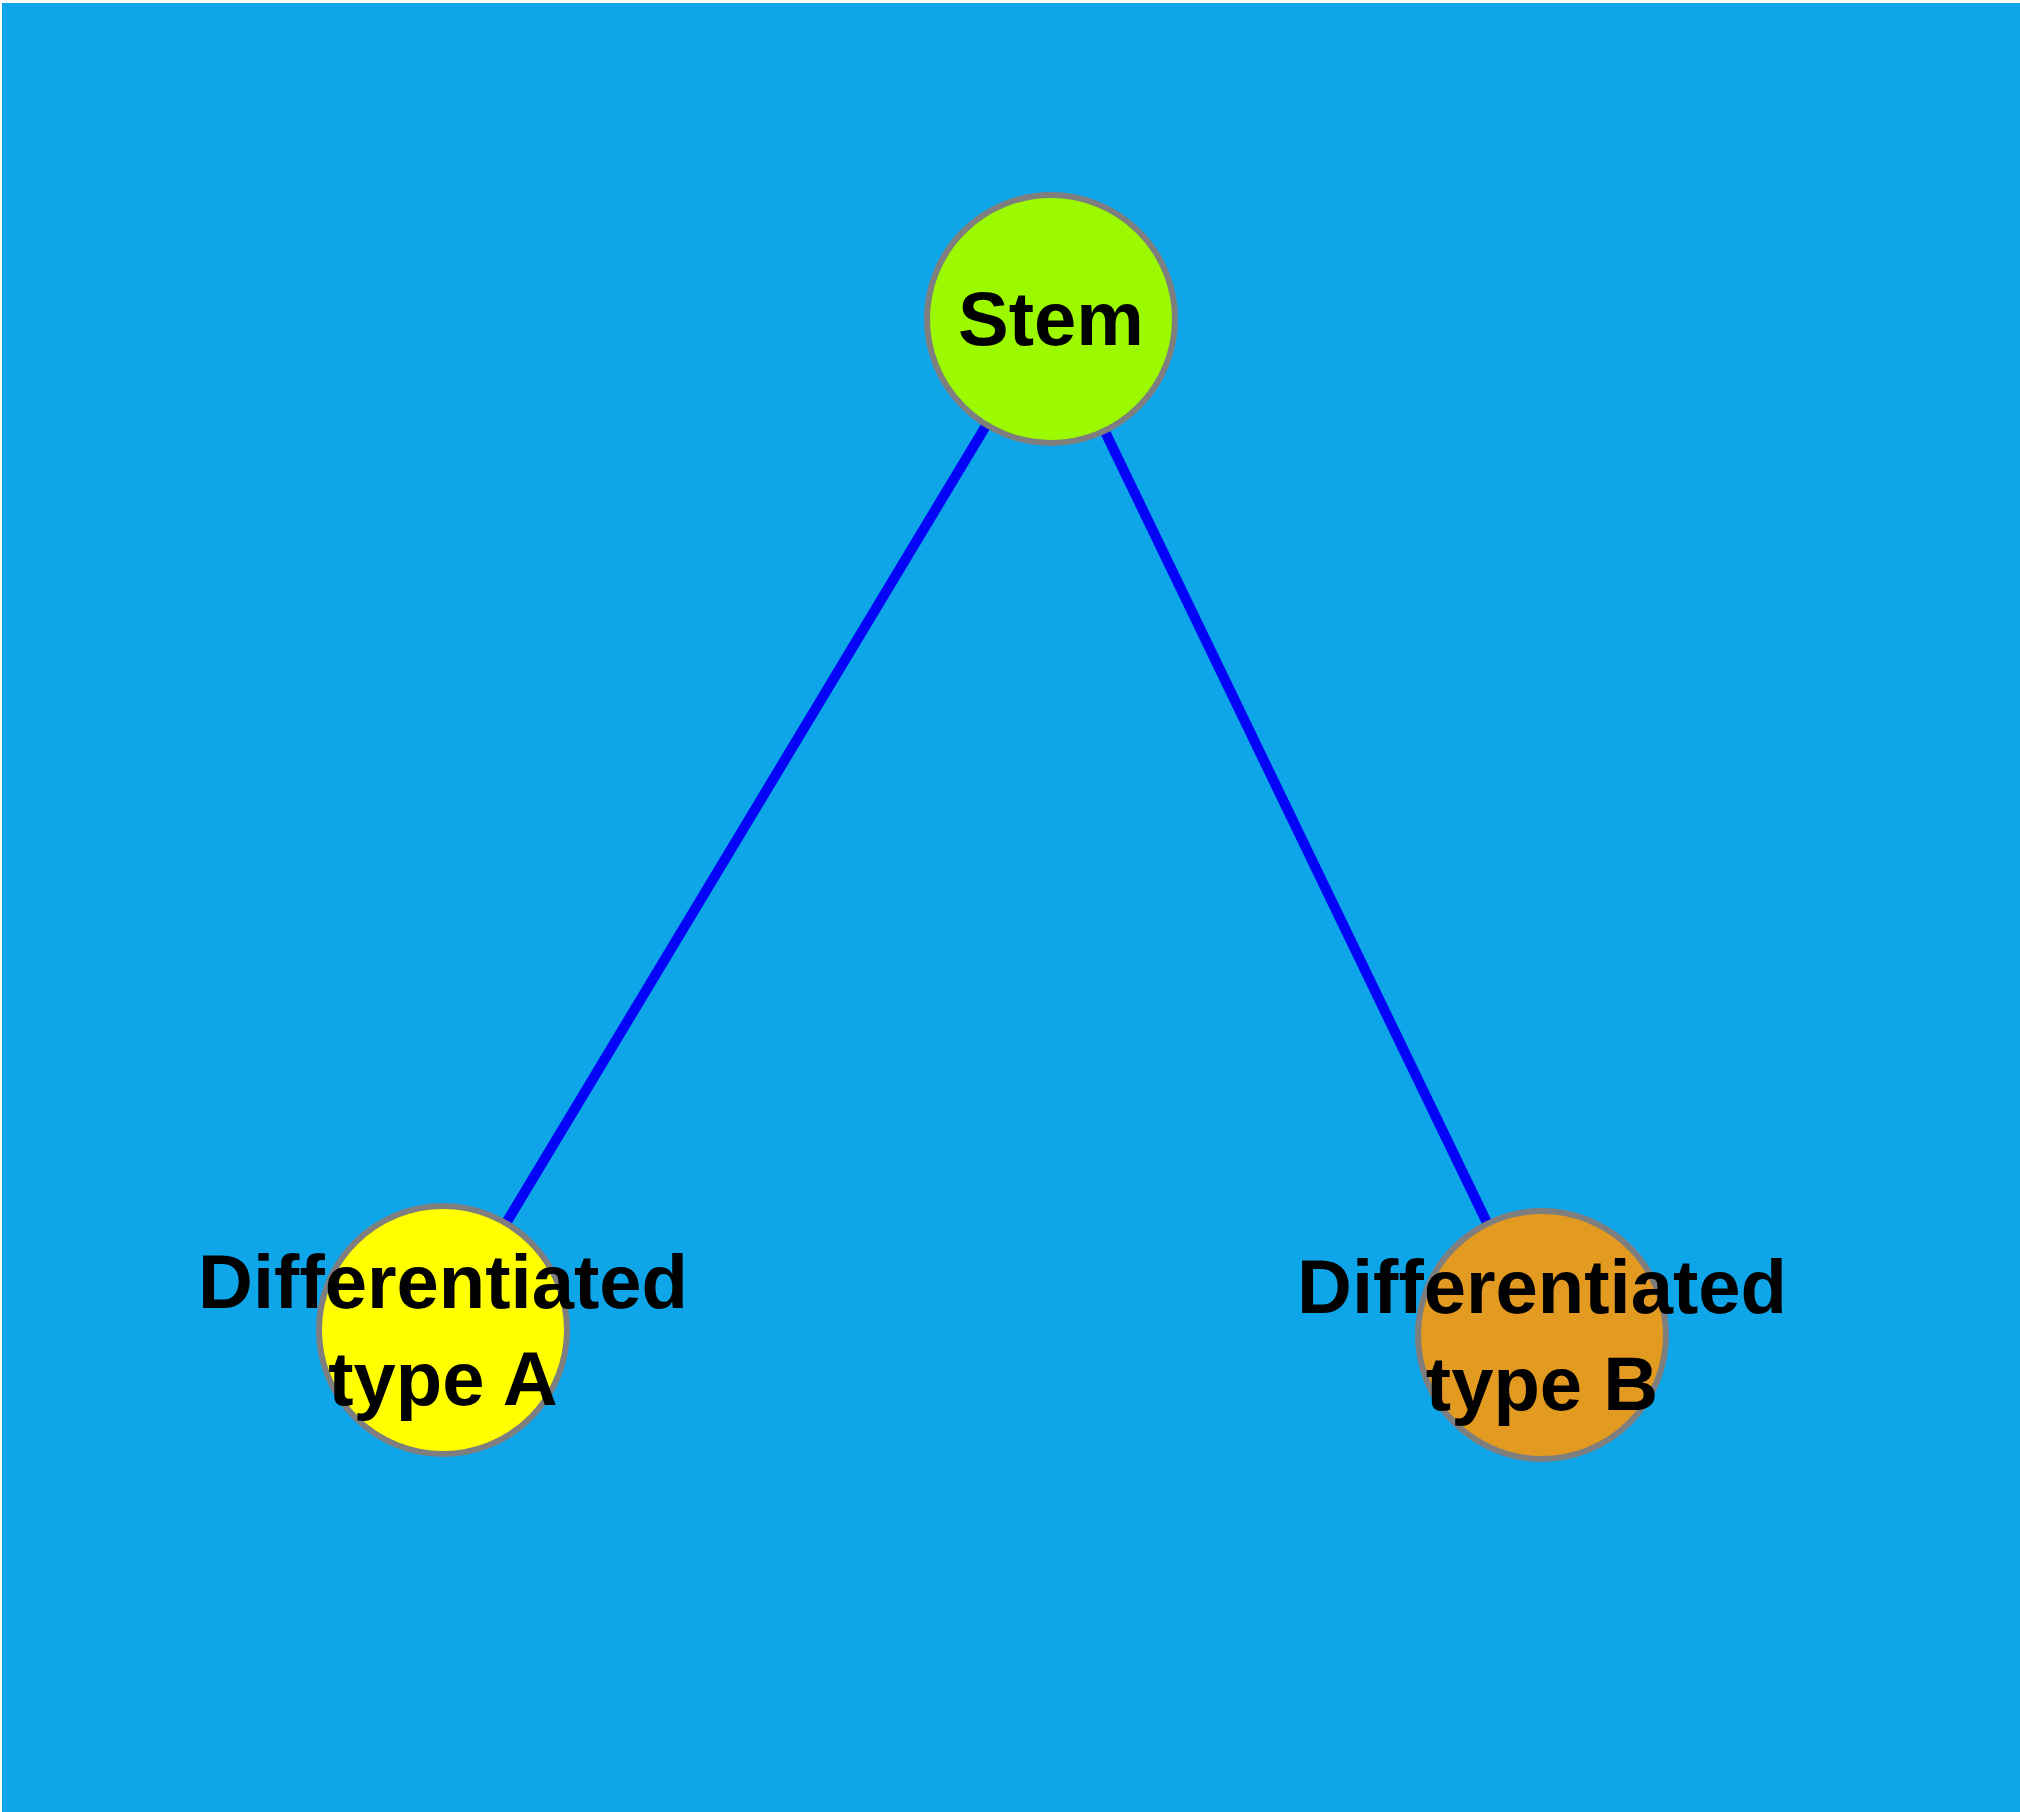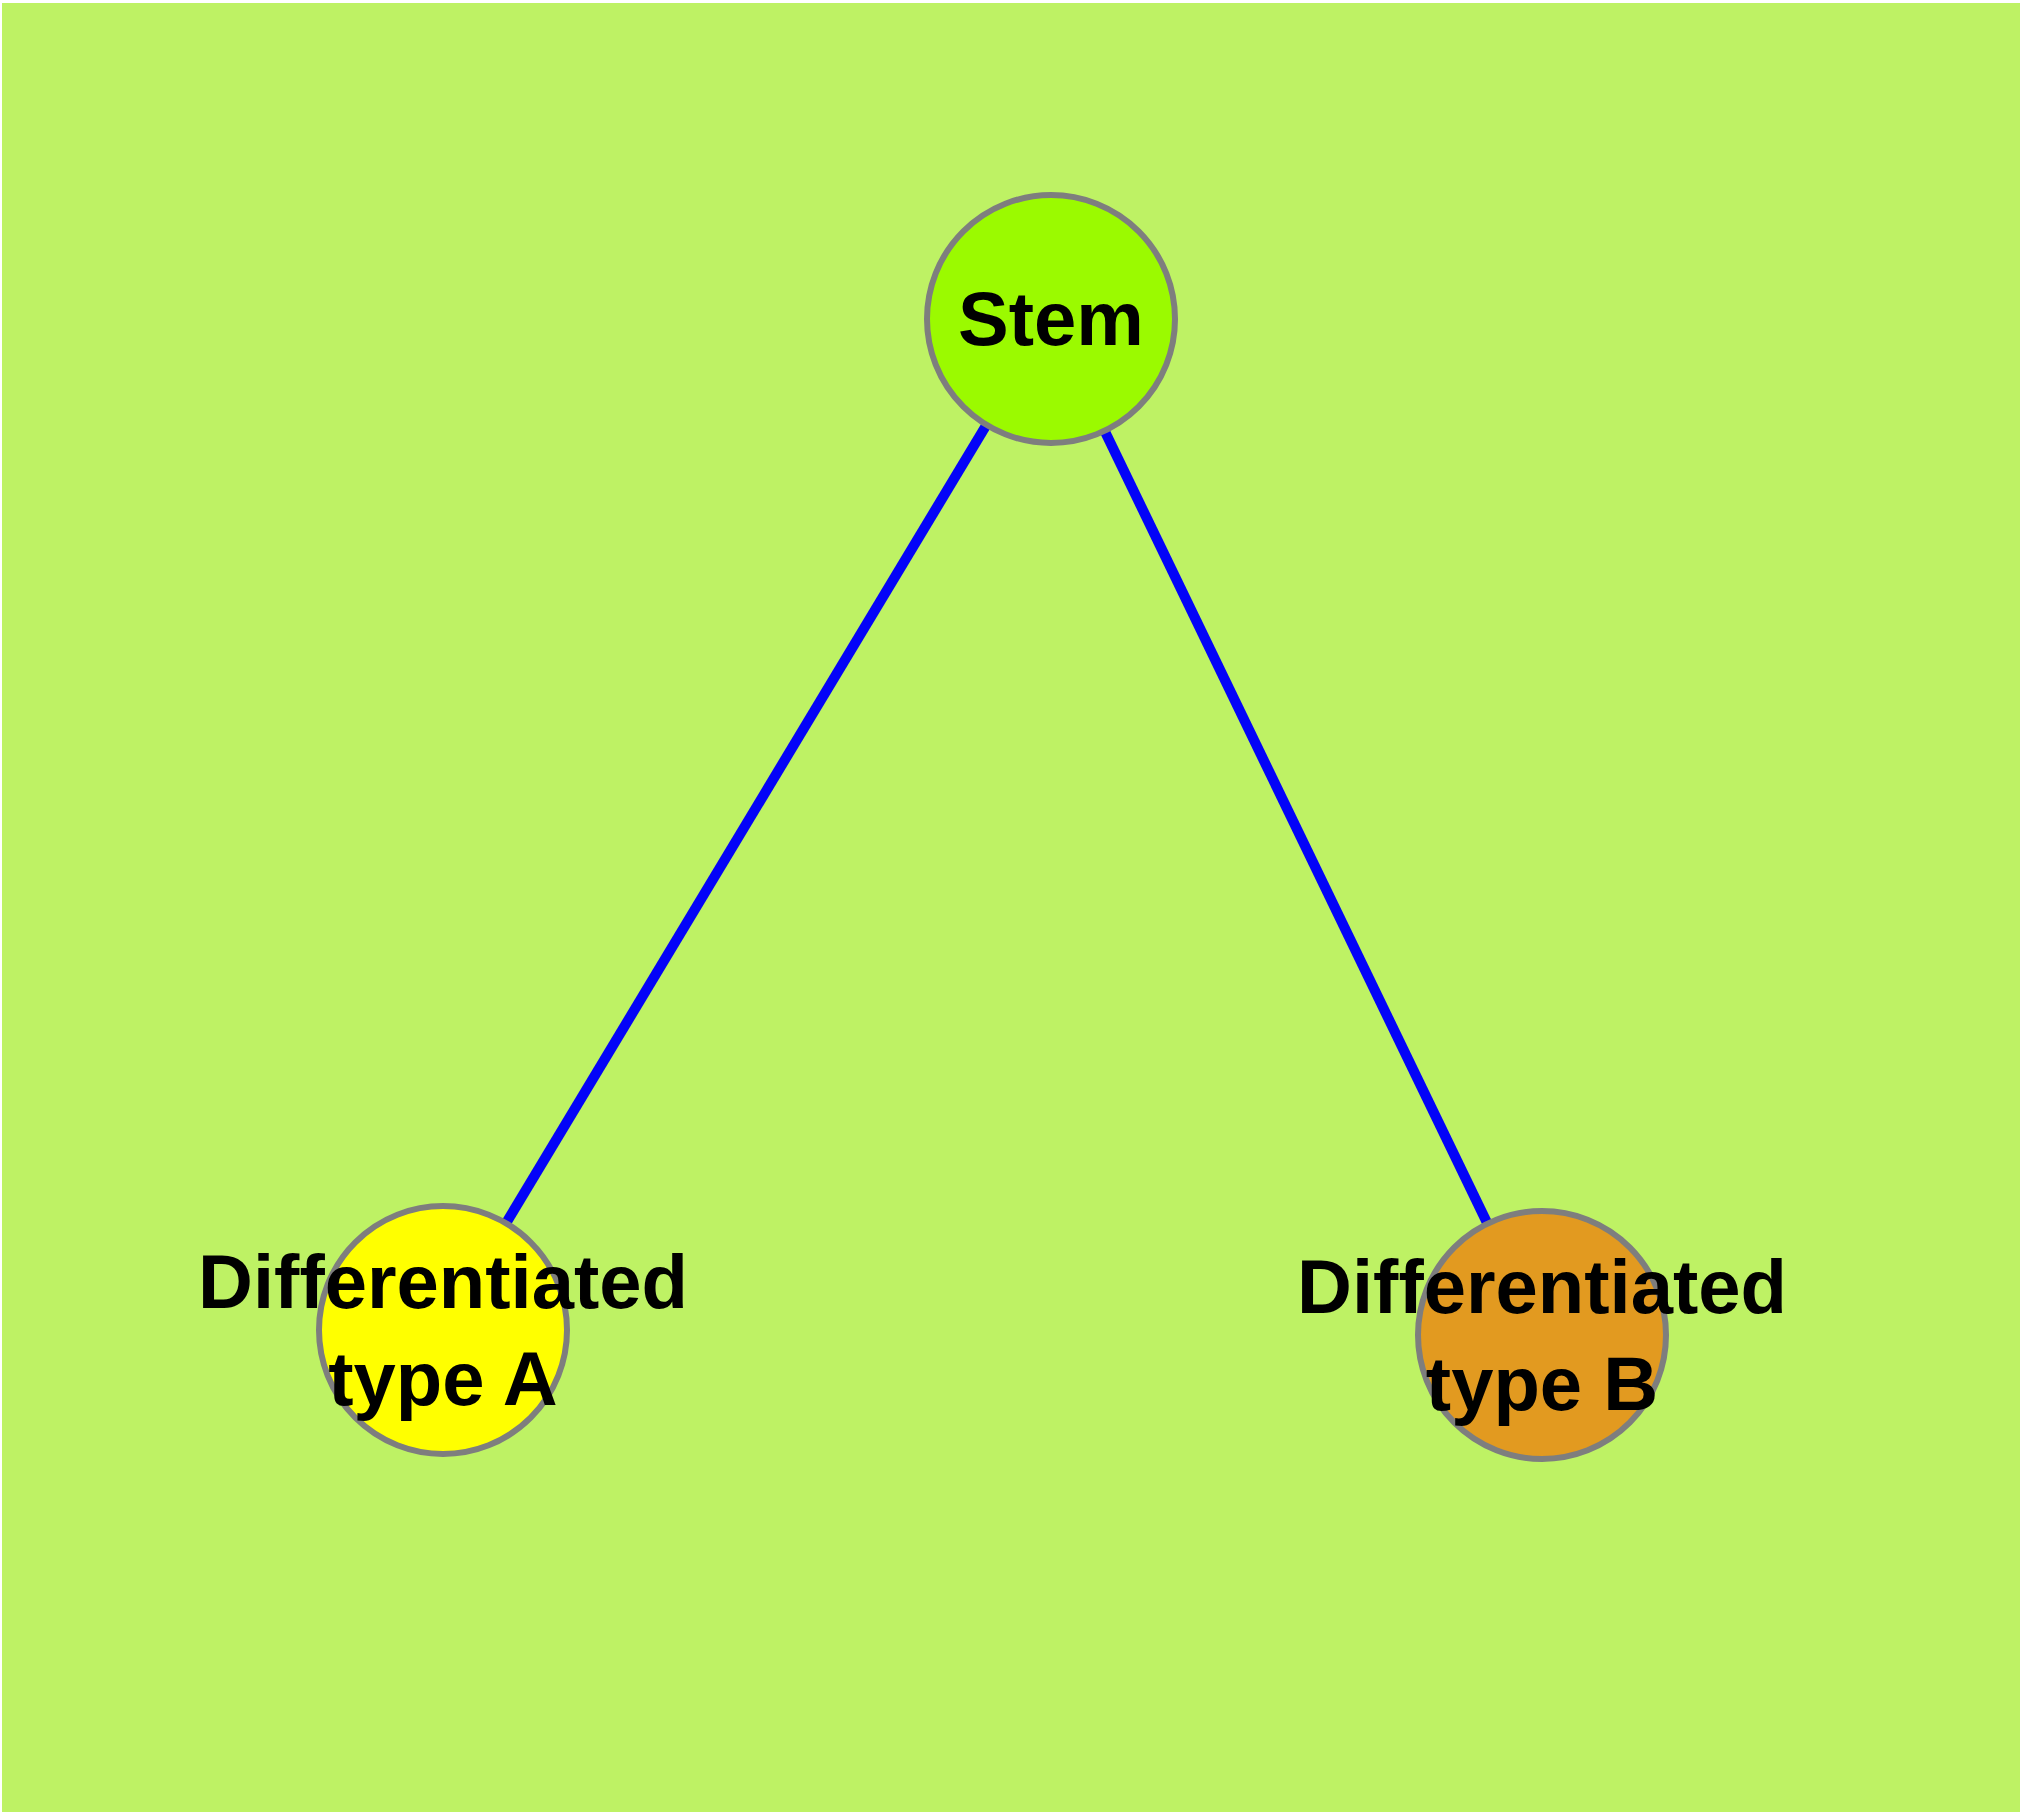--- a/index.html
+++ b/index.html
@@ -41,21 +41,21 @@
     text-align: center;
     white-space: pre-line;
     color: #000000;
     pointer-events: none;
     width: max-content;
   }
 </style>
 </head>
 <body>
 
-<div id="graph-canvas" style="background: #bef264;">
+<div id="graph-canvas" style="background: #0ea5e9;">
     <svg id="edge-layer" viewBox="0 0 2384 2138">
       <line x1="1238" y1="373" x2="520" y2="1566" stroke="#0303F8" stroke-width="12"></line>
       <line x1="1238" y1="373" x2="1817" y2="1572" stroke="#0303F8" stroke-width="12"></line>
     </svg>
     <div class="node" style="left: 922px; top: 189px; width: 254px; height: 254px; background: rgb(155, 250, 0); border: 6.8px solid rgb(126, 126, 126);"></div>
     <div class="node-label" style="left: 1049px; top: 316px; color: rgb(0, 0, 0);">Stem</div>
     <div class="node" style="left: 314px; top: 1200px; width: 254px; height: 254px; background: rgb(255, 255, 0); border: 6.8px solid rgb(126, 126, 126);"></div>
     <div class="node-label" style="left: 441px; top: 1327px; color: rgb(0, 0, 0);">Differentiated
 type A</div>
     <div class="node" style="left: 1413px; top: 1205px; width: 254px; height: 254px; background: rgb(226, 154, 32); border: 6.8px solid rgb(126, 126, 126);"></div>

